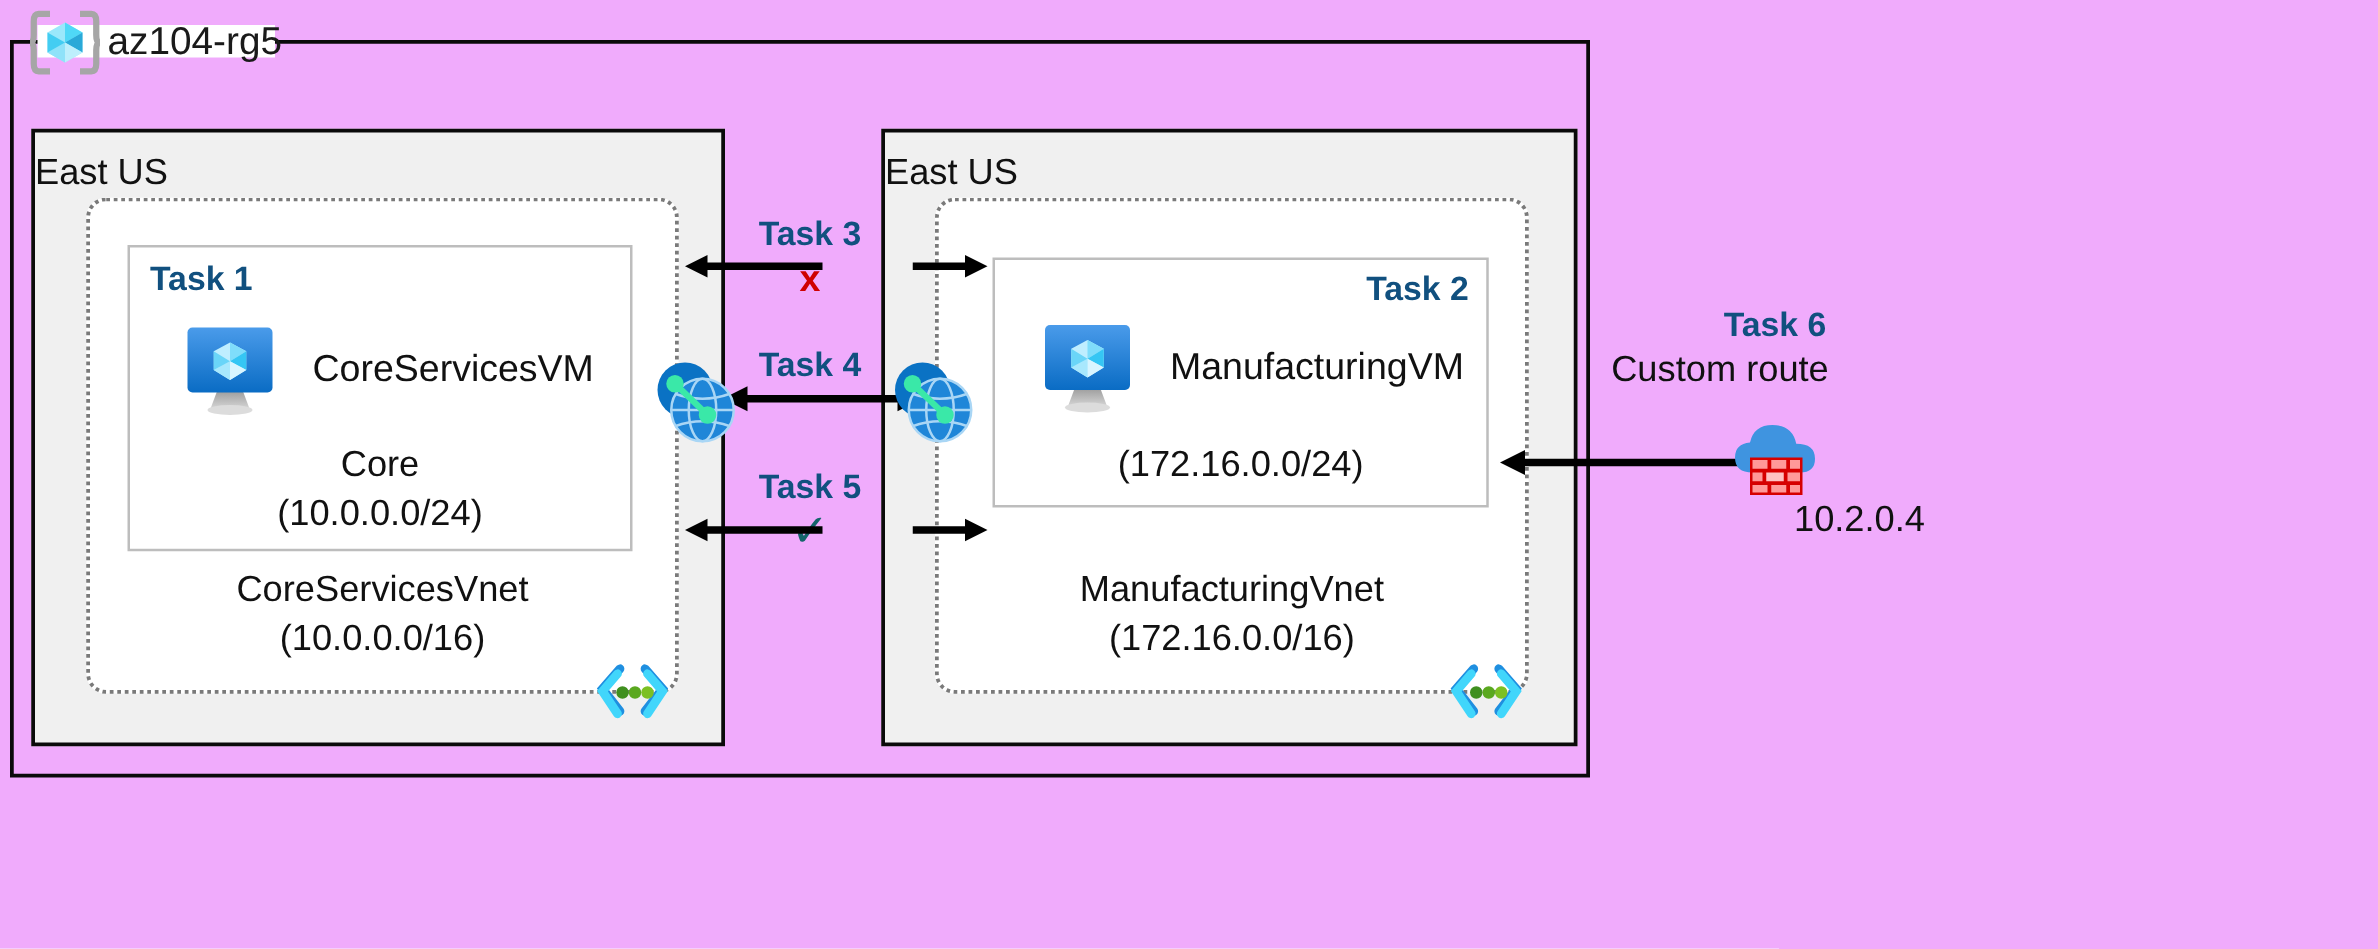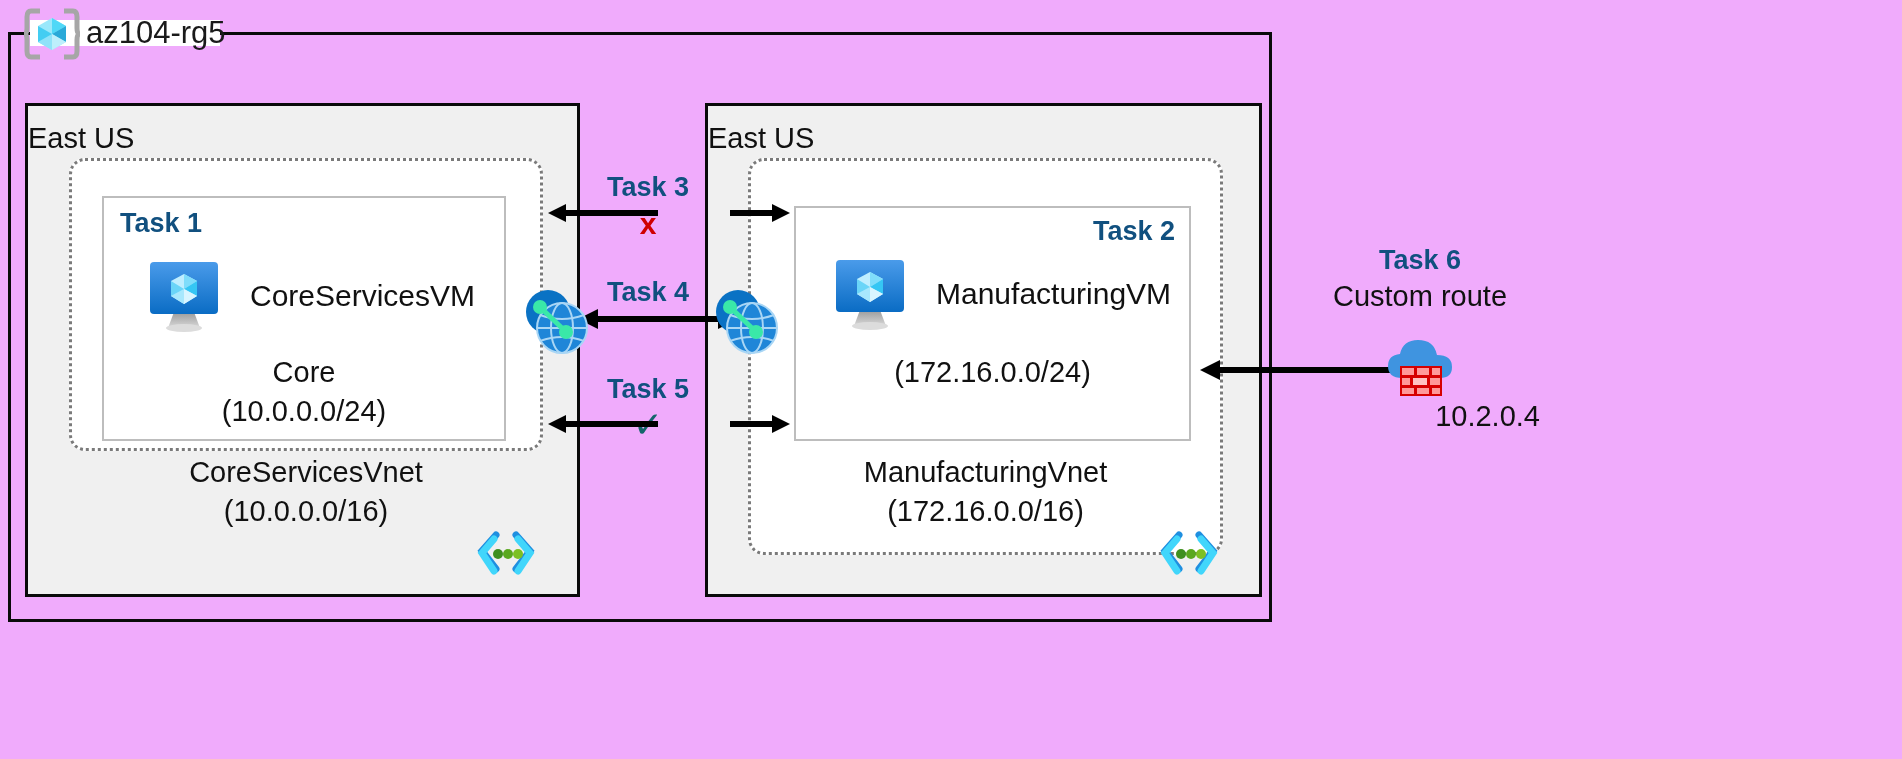--- a/index.html
+++ b/index.html
@@ -18,31 +18,31 @@
   
   .region{position:absolute;background:#f0f0f0;border:3px solid #0a0a0a;box-sizing:border-box;}
   #region-left{left:25px;top:103px;width:555px;height:494px;}
   #region-right{left:705px;top:103px;width:557px;height:494px;}
   .region-title{position:absolute;top:16px;left:0;width:100%;text-align:left;
                 font-size:29px;color:#111;white-space:nowrap;}
 
   
   .vnet{position:absolute;background:#ffffff;border:3px dotted #7a7a7a;border-radius:16px;
         box-sizing:border-box;}
-  #vnet-left{left:41px;top:52px;width:474px;height:293px;}
+  #vnet-left{left:41px;top:52px;width:474px;height:397px;}
   #vnet-right{left:40px;top:52px;width:475px;height:397px;}
   .vnet-label{position:absolute;left:0;width:100%;text-align:center;color:#111;
               font-size:29px;line-height:39px;}
   #vnet-left .vnet-label{top:292px;}
   #vnet-right .vnet-label{top:292px;}
 
   
   .subnet{position:absolute;background:#ffffff;border:2px solid #bdbdbd;box-sizing:border-box;}
   #subnet-left{left:30px;top:35px;width:404px;height:245px;}
-  #subnet-right{left:43px;top:45px;width:397px;height:235px;}
+  #subnet-right{left:43px;top:45px;width:397px;height:200px;}
 
   .task-tag{position:absolute;font-size:27px;font-weight:bold;color:#11507f;white-space:nowrap;}
   #task1-tag{left:16px;top:10px;}
   #task2-tag{right:14px;top:8px;}
 
   .vm-row{position:absolute;left:0;width:100%;display:flex;align-items:center;}
   #vm-row-left{top:60px;padding-left:38px;}
   #vm-row-right{top:48px;padding-left:32px;}
   .vm-name{font-size:30px;color:#111;margin-left:24px;white-space:nowrap;}
   .subnet-label{position:absolute;left:0;width:100%;text-align:center;font-size:29px;
@@ -69,21 +69,21 @@
   .arrow-svg{position:absolute;}
 
   
   .peer-icon{position:absolute;width:72px;height:72px;}
   #peer-left{left:520px;top:284px;}
   #peer-right{left:710px;top:284px;}
 
   
   #task6-tag{position:absolute;left:1300px;top:245px;width:240px;text-align:center;
              font-size:27px;font-weight:bold;color:#11507f;}
-  #task6-sub{position:absolute;left:1270px;top:280px;width:300px;text-align:center;
+  #task6-sub{position:absolute;left:1226px;top:280px;width:300px;text-align:center;
              font-size:29px;color:#111;white-space:nowrap;}
   #fw-icon{position:absolute;left:1382px;top:332px;width:78px;height:72px;}
   #fw-ip{position:absolute;left:1300px;top:400px;width:240px;text-align:right;
          font-size:29px;color:#111;}
 </style>
 </head>
 <body>
 
 <div id="canvas">
 

